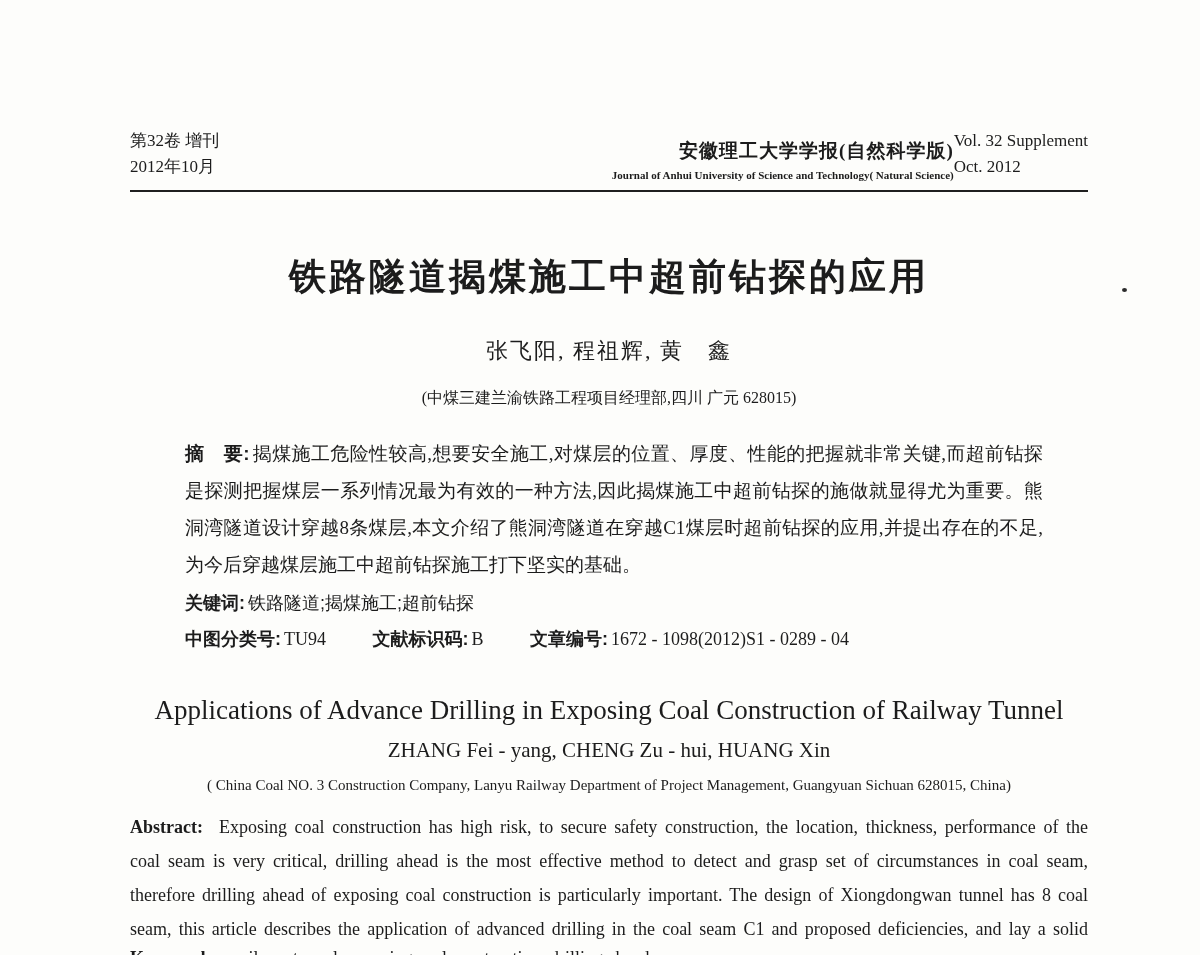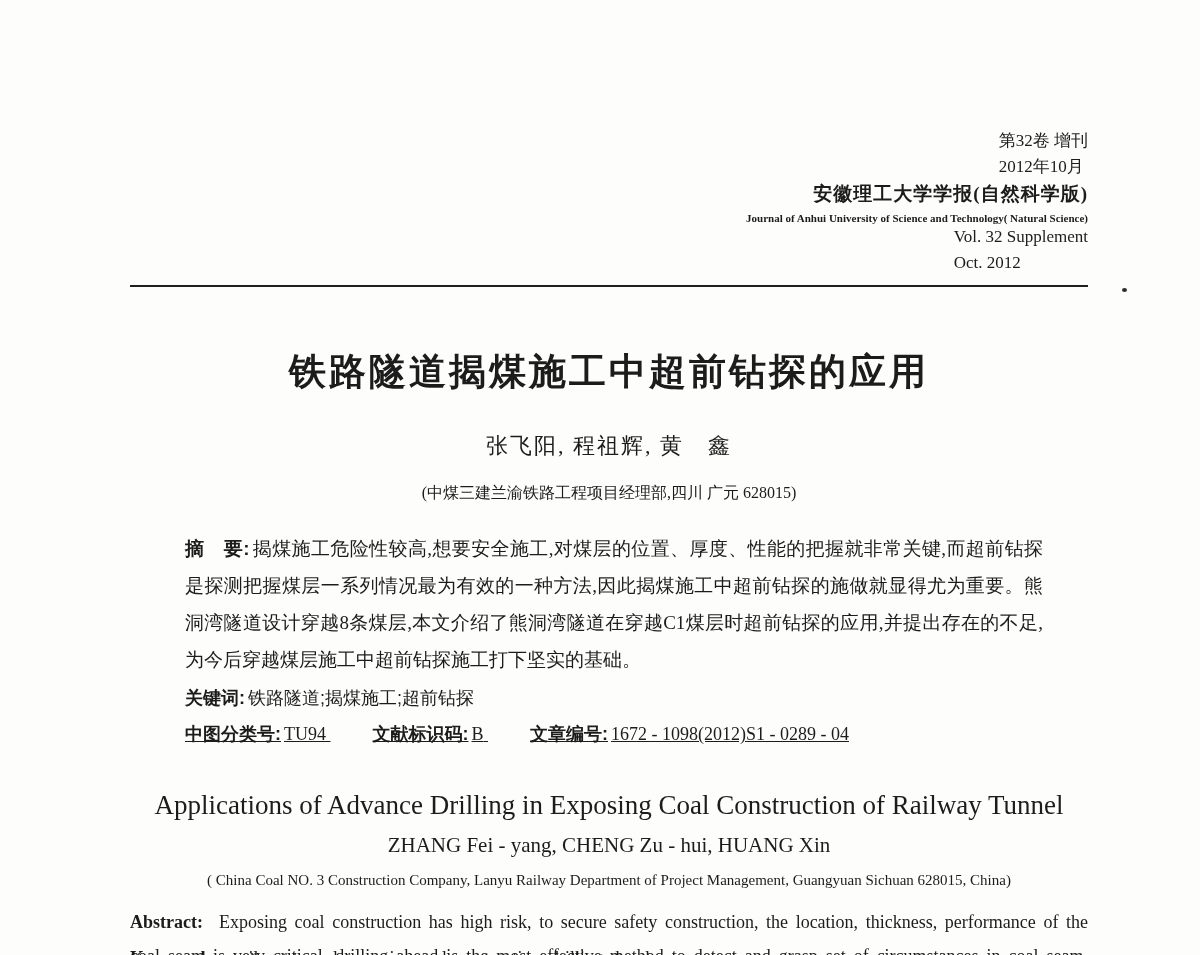--- a/index.html
+++ b/index.html
@@ -19,21 +19,20 @@
     color: #1c1c1c;
     font-family: "Liberation Serif", "DejaVu Serif", serif;
   }
 
   
   .journal-header {
     display: flex;
     align-items: flex-end;
     border-bottom: 2px solid #1f1f1f;
     padding-bottom: 9px;
-    flex-direction: column;
   }
   .jh-left {
     font-size: 17px;
     line-height: 1.55;
     white-space: nowrap;
   }
   .jh-center {
     flex: 1;
     text-align: right;
   }
@@ -87,21 +86,20 @@
   .keywords-zh {
     margin: 4px 45px 0 55px;
     font-size: 18px;
     line-height: 32px;
     font-family: "Liberation Sans", "DejaVu Sans", sans-serif;
   }
   .clc-line {
     margin: 4px 45px 0 55px;
     font-size: 18px;
     line-height: 32px;
-    text-decoration: underline;
   }
   .clc-group { margin-right: 42px; }
   .clc-group:last-child { margin-right: 0; }
 
   
   .title-en {
     margin-top: 40px;
     text-align: center;
     font-size: 27px;
   }

